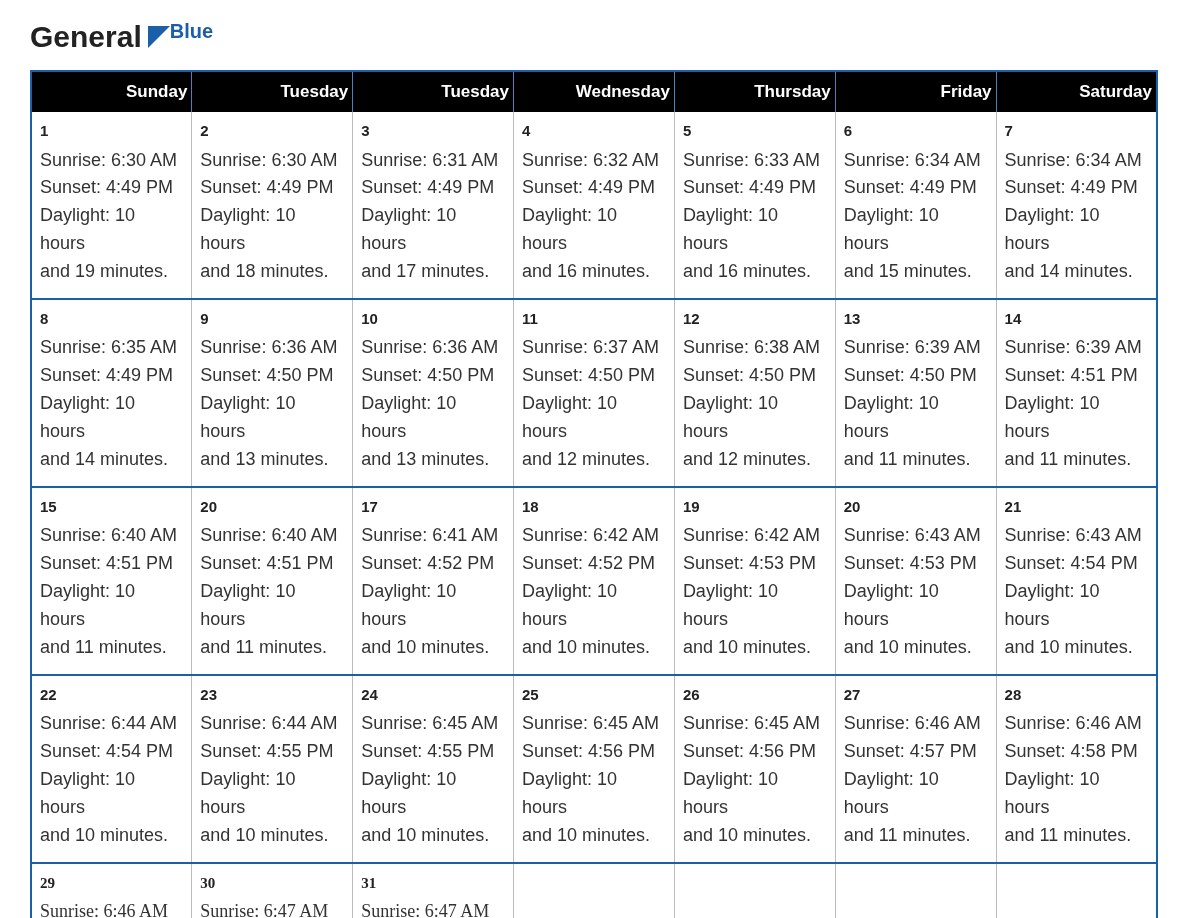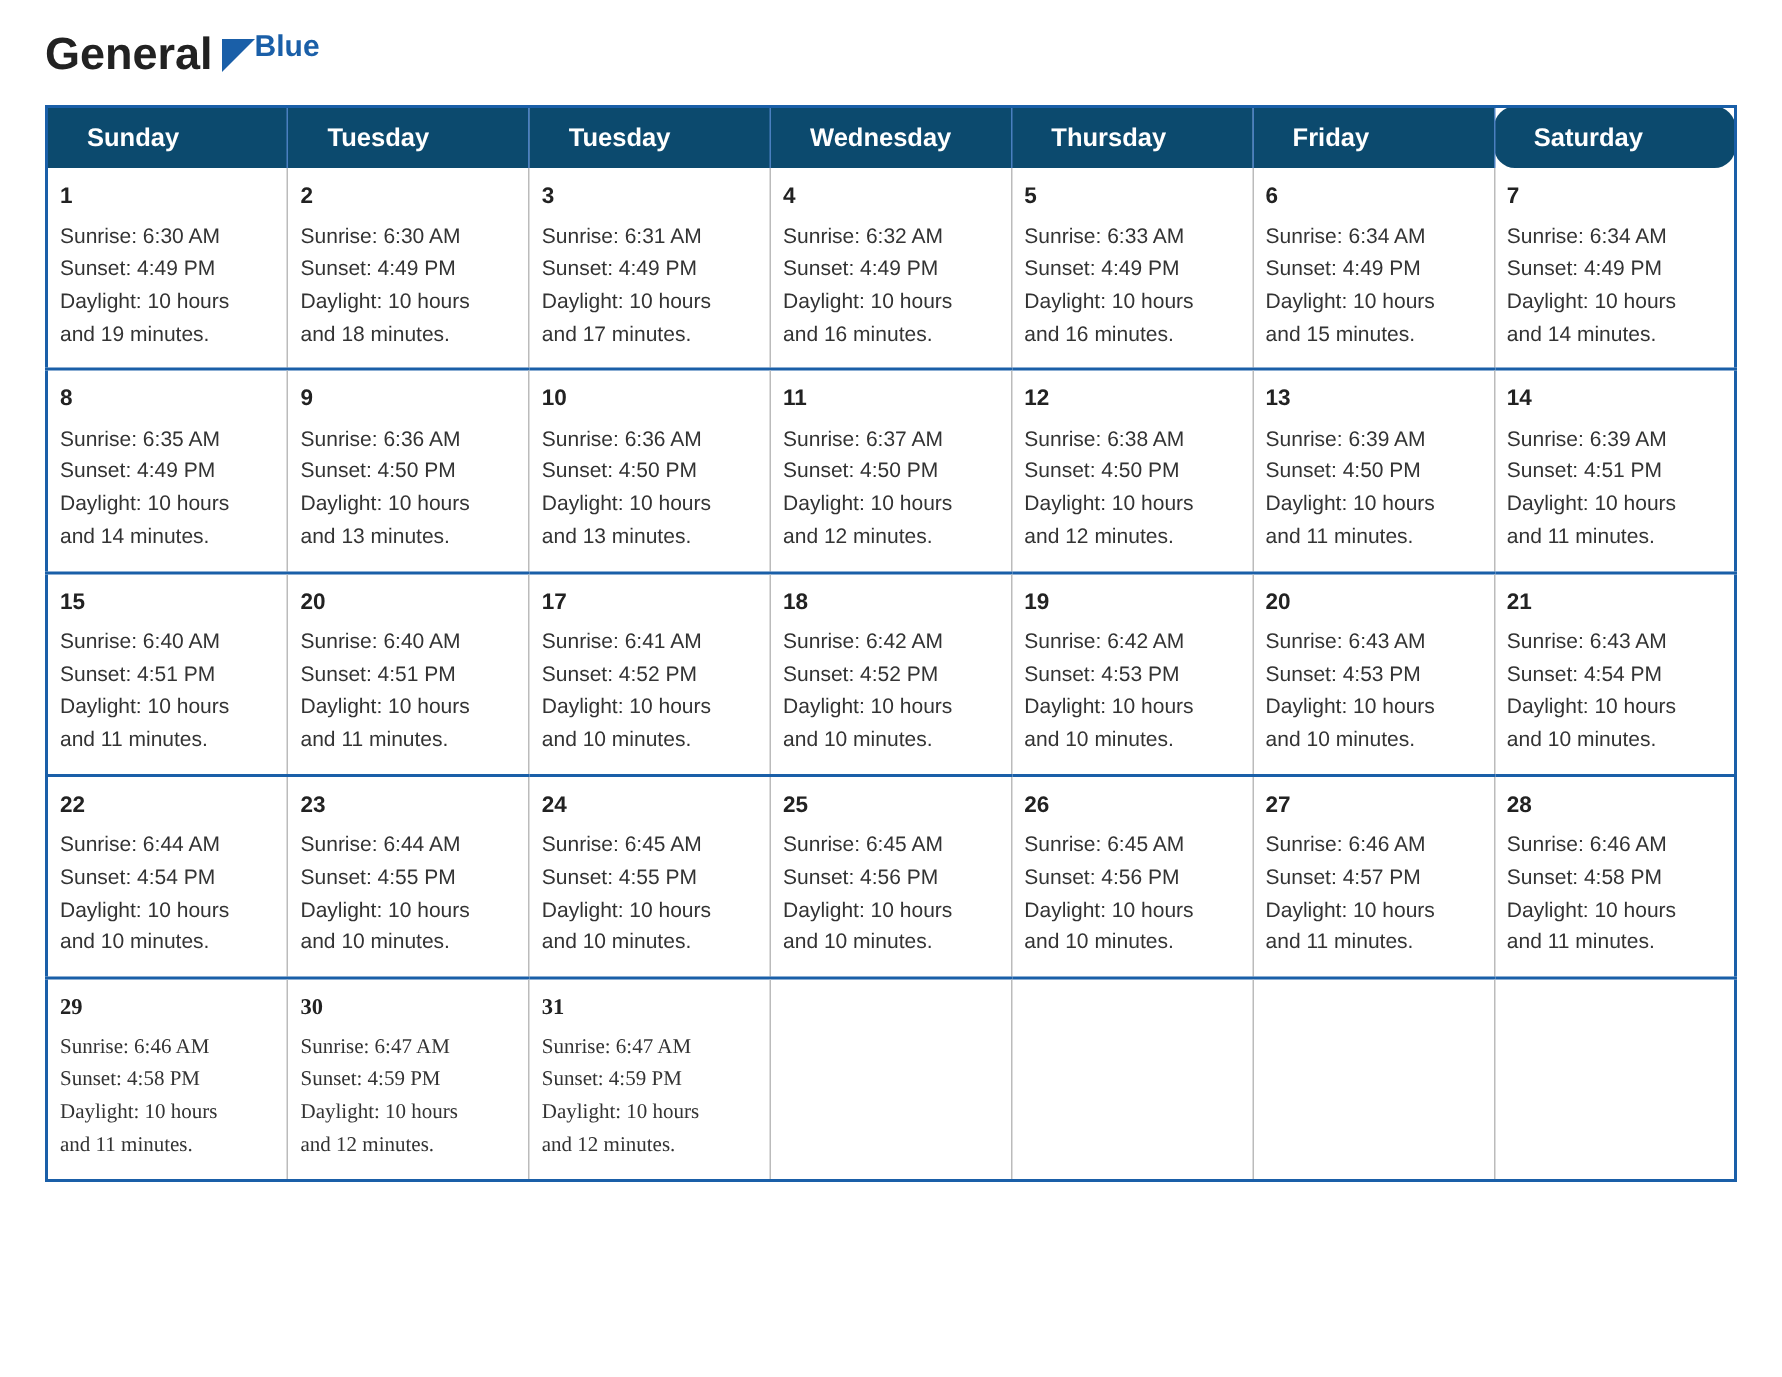--- a/index.html
+++ b/index.html
@@ -35,31 +35,30 @@
       font-size: 22px;
       color: #444;
       margin-top: 4px;
     }
     .calendar {
       width: 100%;
       border-collapse: collapse;
       border: 2px solid #1a5fa8;
     }
     .calendar thead tr th {
-      background-color: #0c4a6e;
+      background-color: #000000;
       color: #fff;
-      padding: 10px 26px;
+      padding: 10px 4px;
       font-size: 17px;
       font-weight: bold;
-      text-align: left;
+      text-align: right;
       border-right: 1px solid #4a7fc0;
     }
     .calendar thead tr th:last-child {
       border-right: none;
-      border-radius: 14px;
     }
     .calendar tbody tr td {
       vertical-align: top;
       padding: 8px 8px 12px 8px;
       border-right: 1px solid #bbb;
       border-bottom: 2px solid #1a5fa8;
       width: 14.28%;
       font-size: 13.5px;
       line-height: 1.5;
       min-height: 100px;
@@ -73,21 +72,21 @@
     }
     .day-number {
       font-size: 15px;
       font-weight: bold;
       display: block;
       margin-bottom: 4px;
       color: #222;
     }
     .day-info {
       color: #333;
-      font-size: 14px;
+      font-size: 18px;
       line-height: 1.55;
     }
     .empty-cell {
       background: #fff;
     }
     .logo-row1 {
       display: flex;
       align-items: center;
     }
   </style>

